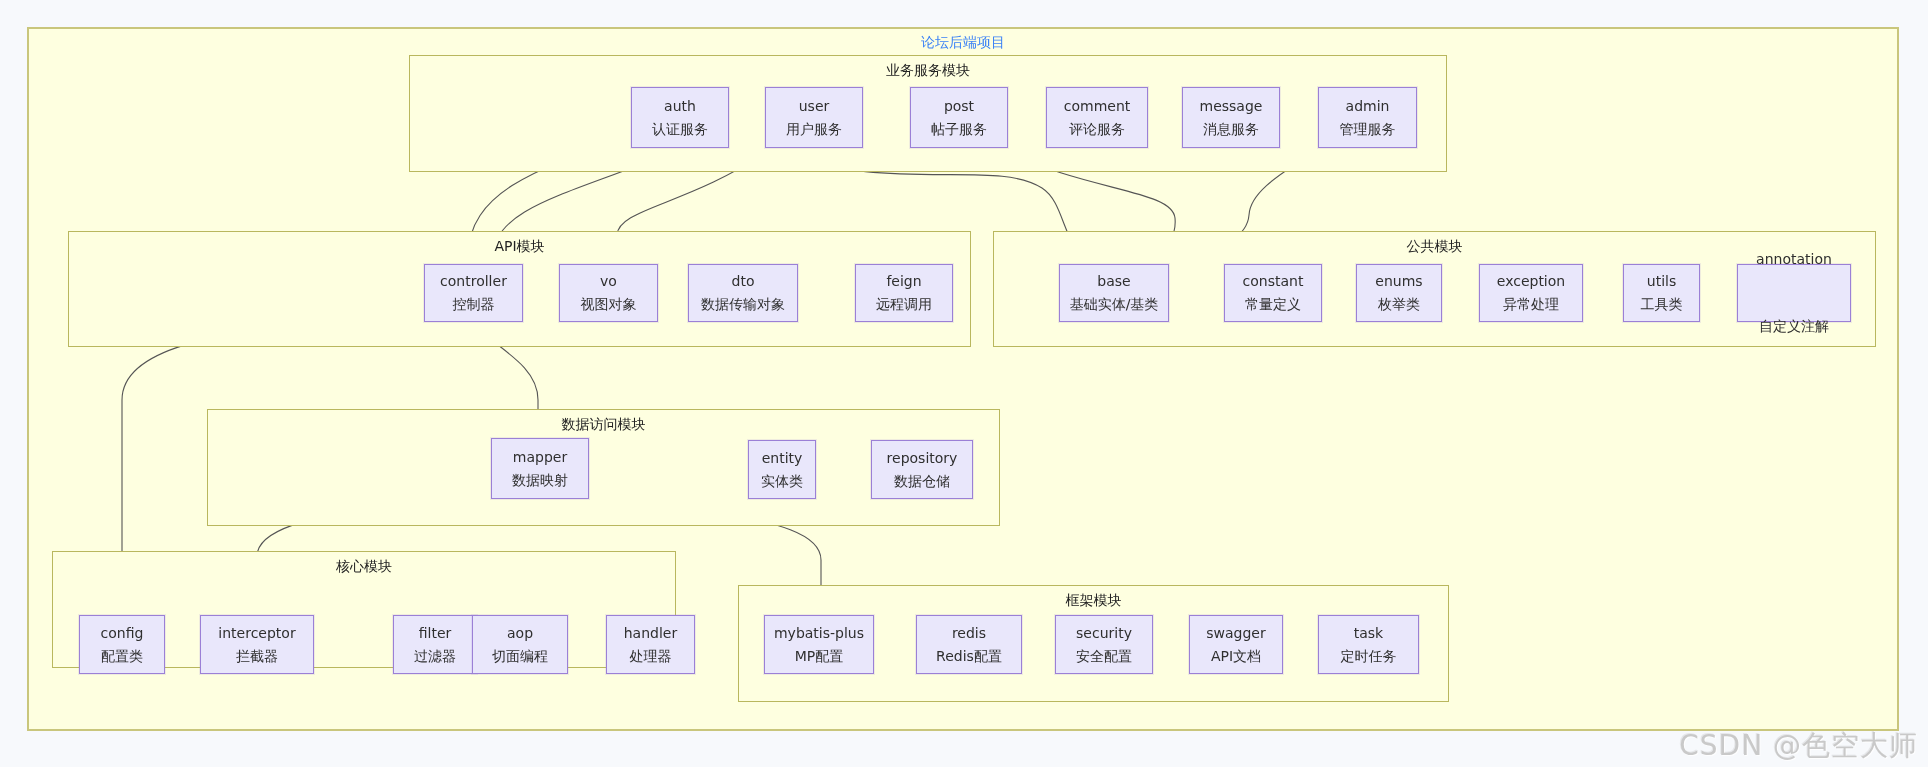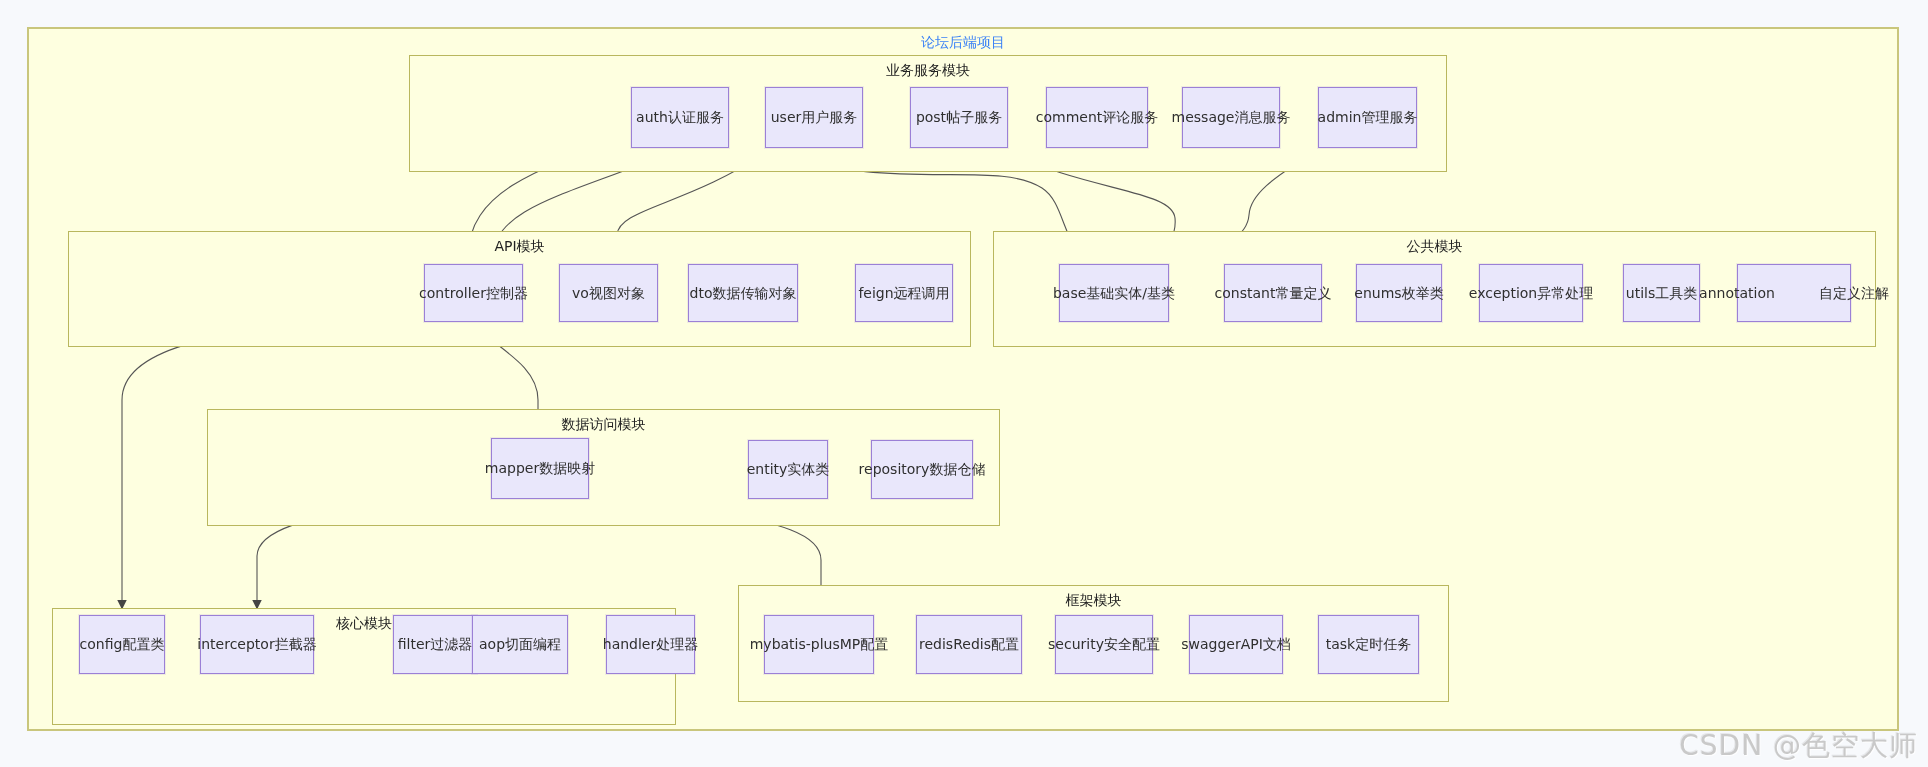--- a/index.html
+++ b/index.html
@@ -2,21 +2,21 @@
 <html><head>
 <meta charset="utf-8">
 <style>
   html,body{margin:0;padding:0;background:#f7f9fc;font-family:"DejaVu Sans","Liberation Sans",sans-serif;}
   #canvas{position:relative;width:1928px;height:767px;background:#f7f9fc;overflow:hidden;}
   .outer{position:absolute;left:27px;top:27px;width:1872px;height:704px;background:#feffe0;border:2px solid #c9c67c;box-sizing:border-box;}
   .outer-title{position:absolute;left:0;top:5px;width:100%;text-align:center;font-size:14px;color:#3b82f6;}
   .module{position:absolute;background:#feffe0;border:1px solid #b9b75e;box-sizing:border-box;}
   .module-label{position:absolute;left:0;top:6px;width:100%;text-align:center;font-size:14px;color:#222;}
   .node{position:absolute;background:#e9e7fb;border:1px solid #9b80d6;box-sizing:border-box;
-        display:flex;flex-direction:row;align-items:center;justify-content:center;
+        display:flex;flex-direction:column;align-items:center;justify-content:center;
         font-size:14px;color:#2f2f2f;line-height:23px;text-align:center;box-shadow:0 0 0 1px rgba(155,128,214,0.15);}
   .node .en{white-space:nowrap;}
   .node .zh{white-space:nowrap;}
   #edges{position:absolute;left:0;top:0;width:1928px;height:767px;pointer-events:none;}
   .watermark{position:absolute;right:10px;top:727px;font-size:28px;color:#c9c9c9;
              text-shadow:1px 1px 1px rgba(255,255,255,0.9),-1px -1px 0 rgba(180,180,180,0.25);
              letter-spacing:1px;white-space:nowrap;}
 </style>
 </head>
 <body>
@@ -124,29 +124,29 @@
       <div class="en">annotation</div>
       <div class="zh">自定义注解</div>
     </div>
     <div class="module" style="left: 207px; top: 409px; width: 793px; height: 117px;">
       <div class="module-label">数据访问模块</div>
     </div>
     <div class="node" style="left: 491px; top: 438px; width: 98px; height: 61px;">
       <div class="en">mapper</div>
       <div class="zh">数据映射</div>
     </div>
-    <div class="node" style="left: 748px; top: 440px; width: 80px; height: 59px;">
+    <div class="node" style="left: 748px; top: 440px; width: 68px; height: 59px;">
       <div class="en">entity</div>
       <div class="zh">实体类</div>
     </div>
     <div class="node" style="left: 871px; top: 440px; width: 102px; height: 59px;">
       <div class="en">repository</div>
       <div class="zh">数据仓储</div>
     </div>
-    <div class="module" style="left: 52px; top: 608px; width: 624px; height: 117px;">
+    <div class="module" style="left: 52px; top: 551px; width: 624px; height: 117px;">
       <div class="module-label">核心模块</div>
     </div>
     <div class="node" style="left: 79px; top: 615px; width: 86px; height: 59px;">
       <div class="en">config</div>
       <div class="zh">配置类</div>
     </div>
     <div class="node" style="left: 200px; top: 615px; width: 114px; height: 59px;">
       <div class="en">interceptor</div>
       <div class="zh">拦截器</div>
     </div>

